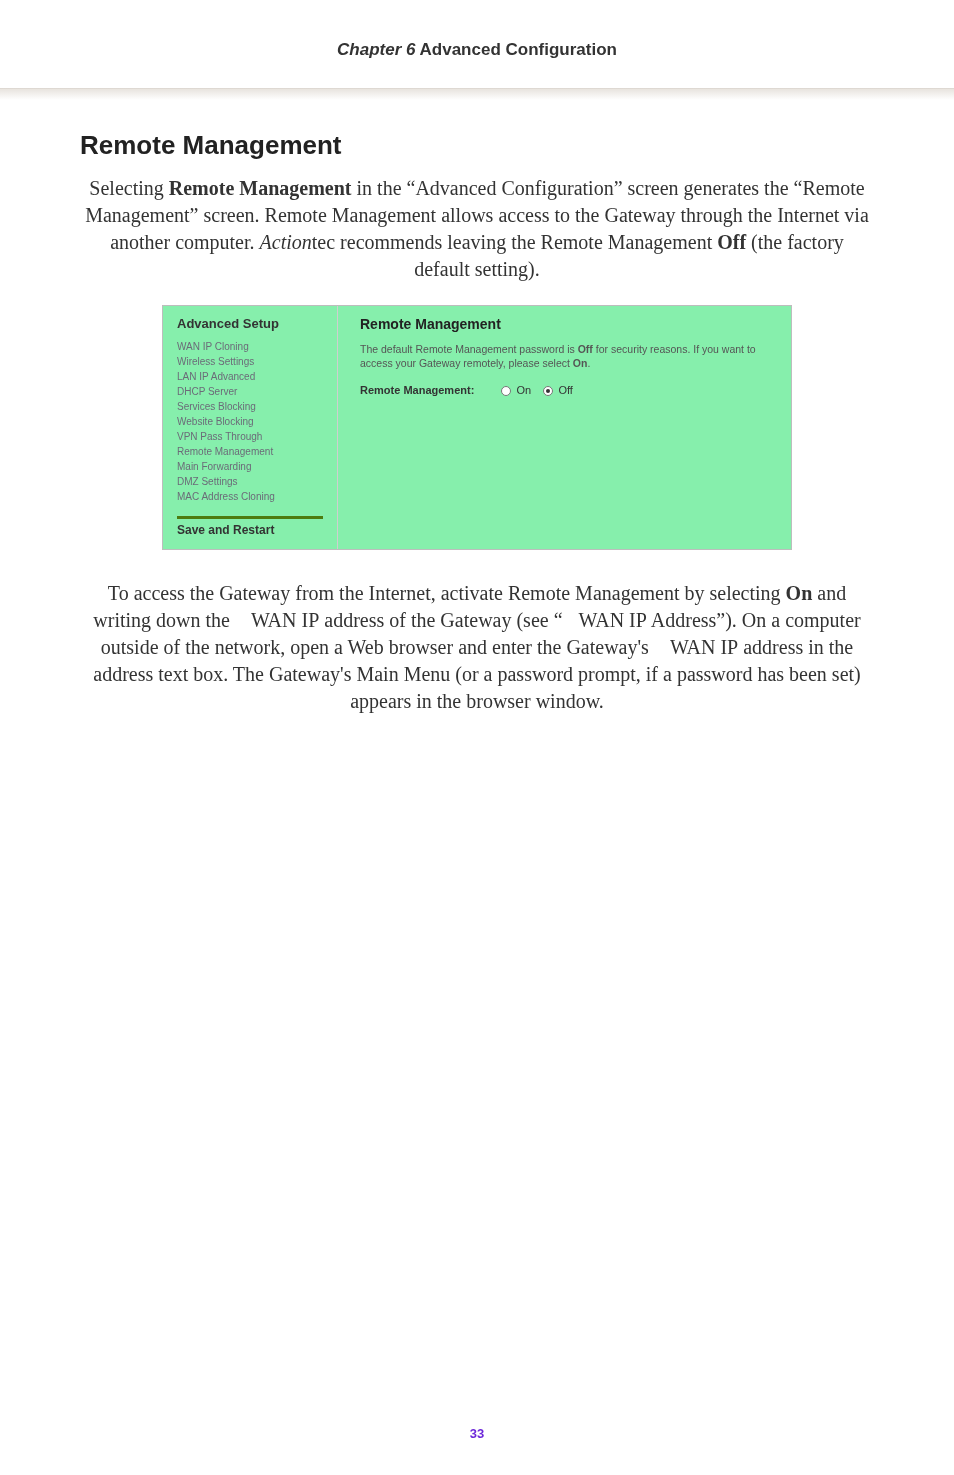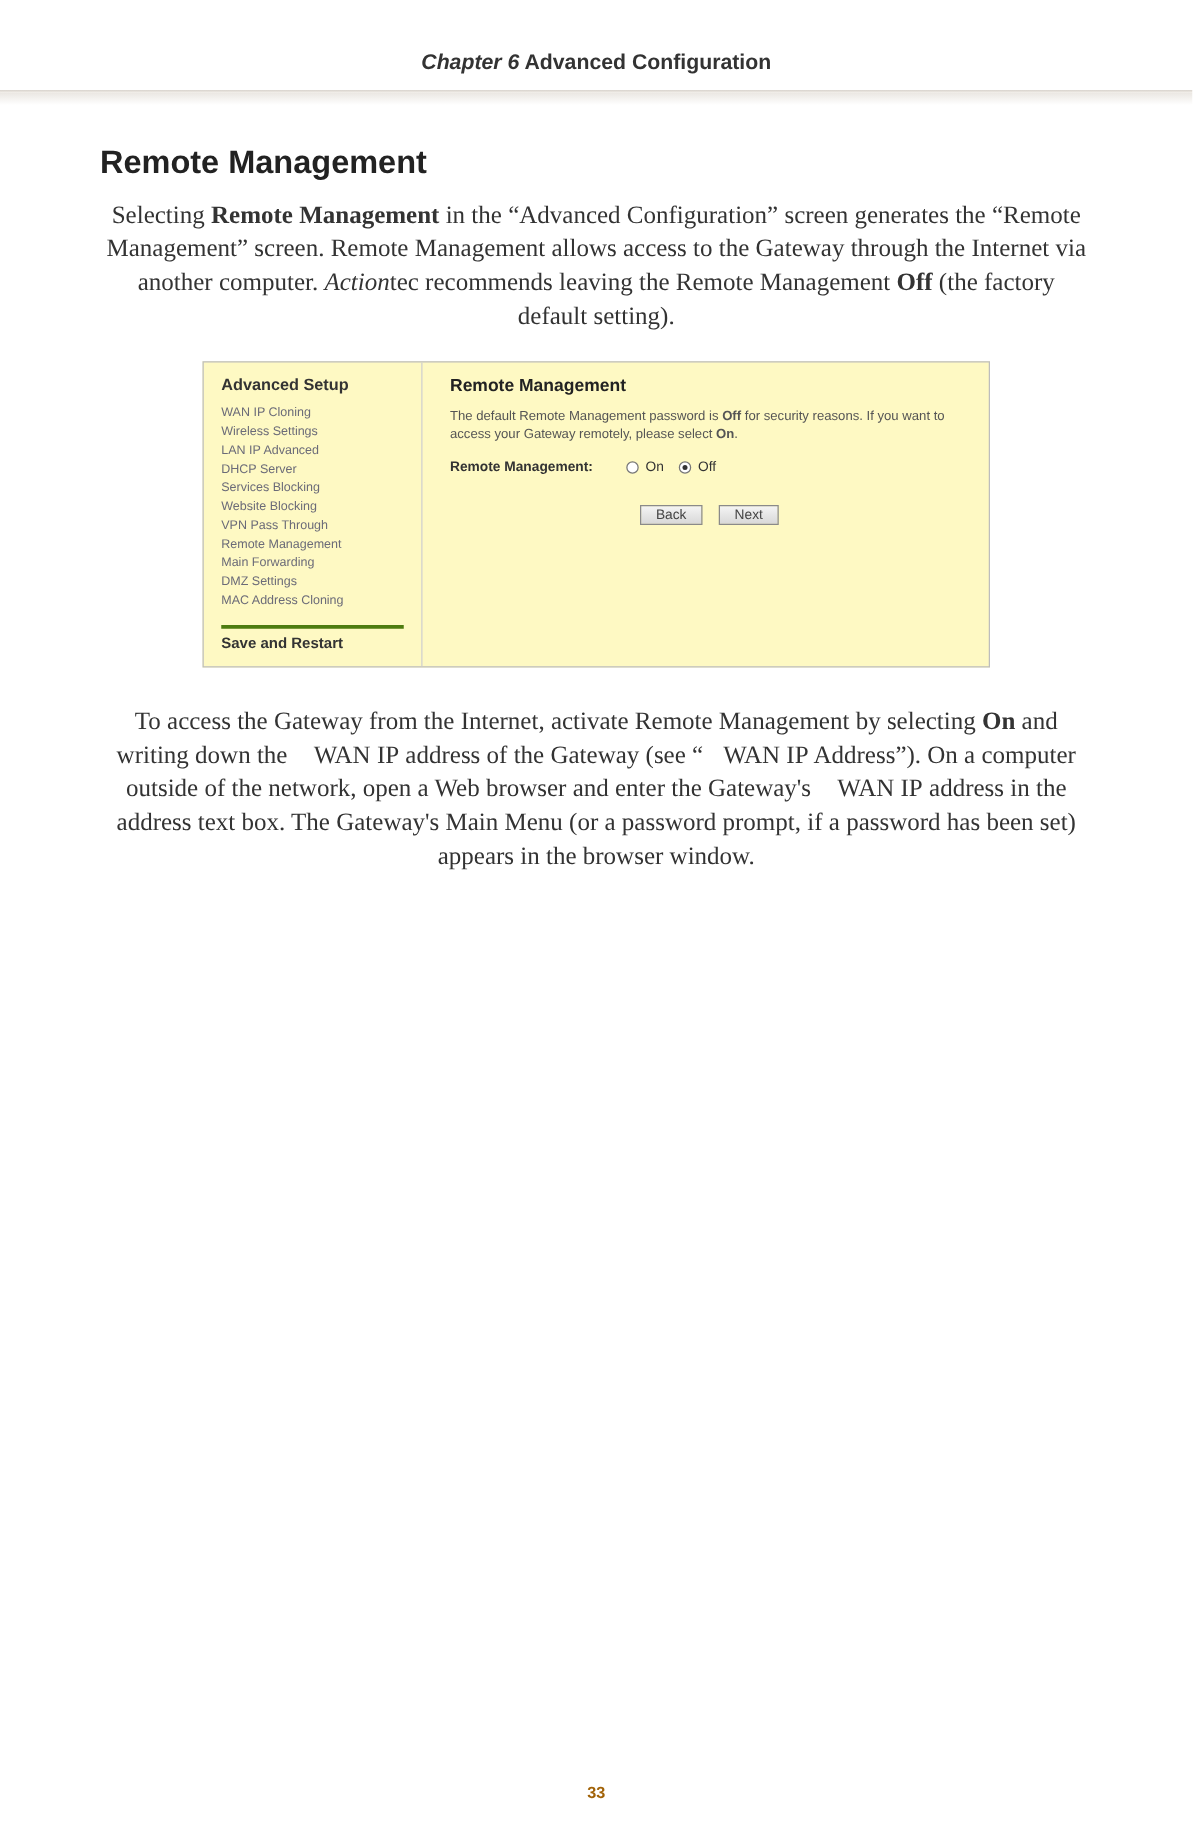--- a/index.html
+++ b/index.html
@@ -7,21 +7,21 @@
       width: 954px;
       height: 1475px;
       background: #fff;
       font-family: Georgia, 'Times New Roman', serif;
       color: #222;
       position: relative;
     }
     .page-header {
       text-align: center;
       padding-top: 40px;
-      padding-bottom: 12px;
+      padding-bottom: 28px;
       font-family: Arial, Helvetica, sans-serif;
       font-size: 17px;
       color: #333;
     }
     .page-header .chapter-label { font-style: italic; font-weight: bold; }
     .page-header .chapter-title { font-weight: bold; }
     .header-rule {
       height: 2px;
       background: linear-gradient(to bottom, #d8d2cc, #f0ece6);
       margin: 0;
@@ -50,21 +50,21 @@
     }
     p.body .b { font-weight: bold; }
     p.body .i { font-style: italic; }
     p.body .sc { font-variant: small-caps; margin-left: 16px; }
 
     
     .screenshot {
       width: 630px;
       margin: 0 auto 30px auto;
       border: 1px solid #bdbdbd;
-      background: #fef9c3;
+      background: #86efac;
       font-family: Verdana, Arial, sans-serif;
       display: flex;
     }
     .ss-left {
       width: 175px;
       border-right: 1px solid #cfcfcf;
       padding: 10px 14px 12px 14px;
     }
     .ss-left-title {
       font-weight: bold;
@@ -141,21 +141,21 @@
     .btn-row { text-align: center; }
 
     .page-number {
       position: absolute;
       bottom: 34px;
       left: 0; right: 0;
       text-align: center;
       font-family: Arial, Helvetica, sans-serif;
       font-weight: bold;
       font-size: 13px;
-      color: #a16207;
+      color: #6d28d9;
     }
   </style>
 </head>
 <body>
 
 <div class="page-header">
   <span class="chapter-label">Chapter 6</span><span class="chapter-title"> Advanced Configuration</span>
 </div>
 <hr class="header-rule">
 <div class="header-shadow"></div>
@@ -192,24 +192,20 @@
         <span>The default Remote Management password is </span><b>Off</b><span> for security reasons. If you want to access your Gateway remotely, please select </span><b>On</b><span>.</span>
       </div>
       <div class="ss-field-row">
         <span class="lbl">Remote Management:</span>
         <span class="radio"></span>
         <span>On</span>
         &nbsp;&nbsp;
         <span class="radio checked"></span>
         <span>Off</span>
       </div>
-      <div class="btn-row">
-        <span class="btn">Back</span>
-        <span class="btn">Next</span>
-      </div>
     </div>
   </div>
 
   <p class="body">
     <span>To access the Gateway from the Internet, activate Remote Management by selecting </span><span class="b">On</span><span> and writing down the </span><span class="sc">WAN IP</span><span> address of the Gateway (see “</span><span class="sc">WAN IP</span><span> Address”). On a computer outside of the network, open a Web browser and enter the Gateway's </span><span class="sc">WAN IP</span><span> address in the address text box. The Gateway's Main Menu (or a password prompt, if a password has been set) appears in the browser window.</span>
   </p>
 
 </div>
 
 <div class="page-number">33</div>

